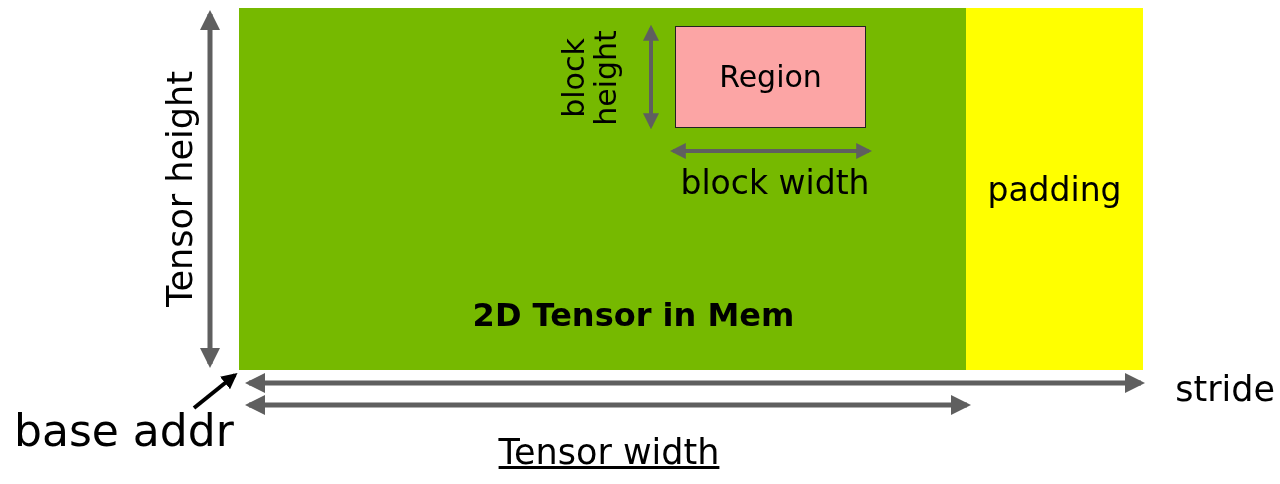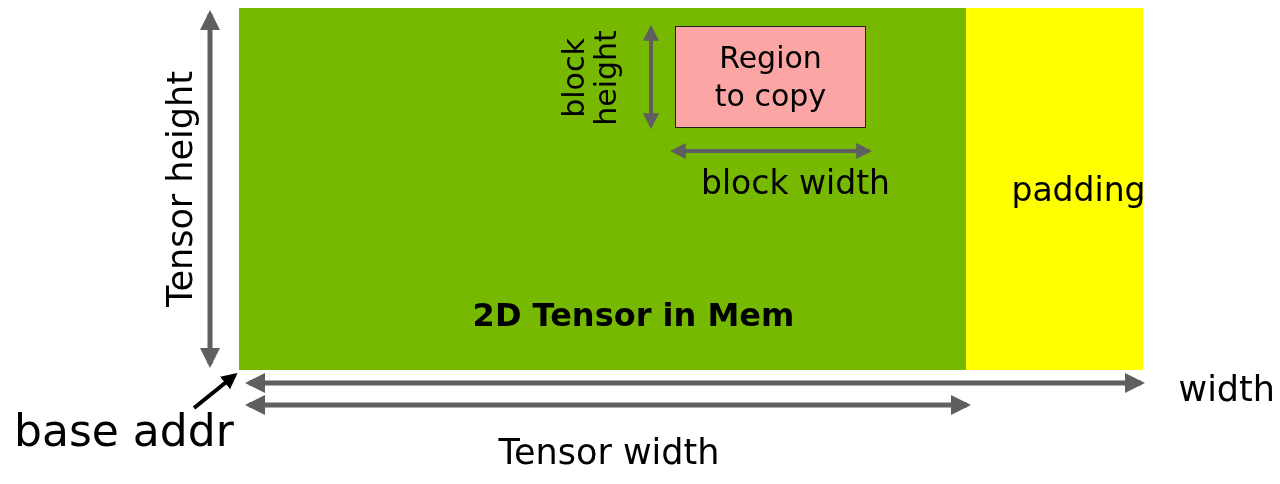--- a/index.html
+++ b/index.html
@@ -1,69 +1,68 @@
 <!DOCTYPE html>
 <html><head>
 <meta charset="utf-8">
 <style>
   html, body { margin:0; padding:0; background:#ffffff; }
   body { width:1280px; height:484px; position:relative; overflow:hidden;
          font-family: "DejaVu Sans", "Liberation Sans", sans-serif; color:#000; }
   .abs { position:absolute; }
   #tensor { left:239px; top:8px; width:727px; height:362px; background:#76b900; }
   #padding { left:966px; top:8px; width:177px; height:362px; background:#ffff00; }
-  #padding-label { left:966px; top:170px; width:177px; text-align:center; font-size:33px;padding-left:24px; }
+  #padding-label { left:966px; top:170px; width:177px; text-align:center; font-size:33px; }
   #region { left:675px; top:26px; width:191px; height:102px; background:#ef3fa6;
             border:1.5px solid #222; box-sizing:border-box;
             display:flex; flex-direction:column; justify-content:center; align-items:center;
             font-size:30px; line-height:38px; }
   #title { left:239px; top:296px; width:789px; text-align:center; font-size:32px; font-weight:bold; }
-  #block-width-label { left:660px; top:163px; width:230px; text-align:right; font-size:33px; }
+  #block-width-label { left:660px; top:163px; width:230px; text-align:center; font-size:33px; }
   #block-height-label { left:540px; top:24px; width:100px; height:108px; }
   #block-height-label .rot { position:absolute; left:50%; top:50%;
       transform: translate(-50%,-50%) rotate(-90deg); white-space:nowrap; text-align:center;
       font-size:30px; line-height:32px; }
   #tensor-height-label { left:150px; top:10px; width:60px; height:358px; }
   #tensor-height-label .rot { position:absolute; left:50%; top:50%;
       transform: translate(-50%,-50%) rotate(-90deg); white-space:nowrap; font-size:35px; }
   #base-addr-label { left:14px; top:405px; font-size:44px; }
-  #tensor-width-label { left:239px; top:432px; width:740px; text-align:center; font-size:35px; }
+  #tensor-width-label { left:239px; top:432px; width:740px; text-align:center; font-size:35px;text-decoration:underline; }
   #tensor-stride-label { left:1140px; top:370px; width:135px; text-align:right; font-size:35px; line-height:38px; }
   svg.arrows { position:absolute; left:0; top:0; }
 </style>
 </head>
 <body>
 
 <div id="tensor" class="abs" style="background: rgb(118, 185, 0);"></div>
 <div id="padding" class="abs" style="background: rgb(255, 255, 0);"></div>
 <div id="padding-label" class="abs">padding</div>
 
 <div id="region" class="abs" style="background: #fca5a5;">
   <span>Region</span>
-  <span>to copy</span>
 </div>
 
 <div id="title" class="abs">2D Tensor in Mem</div>
 <div id="block-width-label" class="abs">block width</div>
 
 <div id="block-height-label" class="abs">
   <div class="rot">
     <div>block</div>
     <div>height</div>
   </div>
 </div>
 
 <div id="tensor-height-label" class="abs">
   <div class="rot">Tensor height</div>
 </div>
 
 <div id="base-addr-label" class="abs">base addr</div>
 <div id="tensor-width-label" class="abs">Tensor width</div>
 <div id="tensor-stride-label" class="abs">
-  <div>width</div>
+  <div>stride</div>
 </div>
 
 <svg class="arrows" width="1280" height="484">
   <defs>
     <marker id="ah" viewBox="0 0 10 10" refX="8" refY="5" markerWidth="4" markerHeight="4" orient="auto-start-reverse">
       <path d="M0,0 L10,5 L0,10 z" fill="#5f5f5f"></path>
     </marker>
     <marker id="ahb" viewBox="0 0 10 10" refX="8" refY="5" markerWidth="4" markerHeight="4" orient="auto">
       <path d="M0,0 L10,5 L0,10 z" fill="#000"></path>
     </marker>

